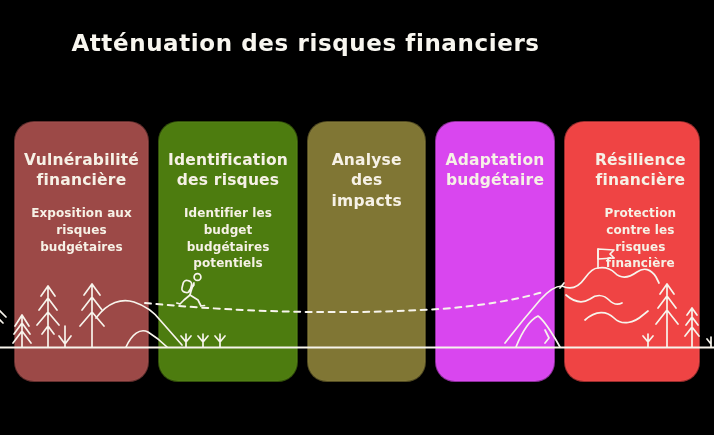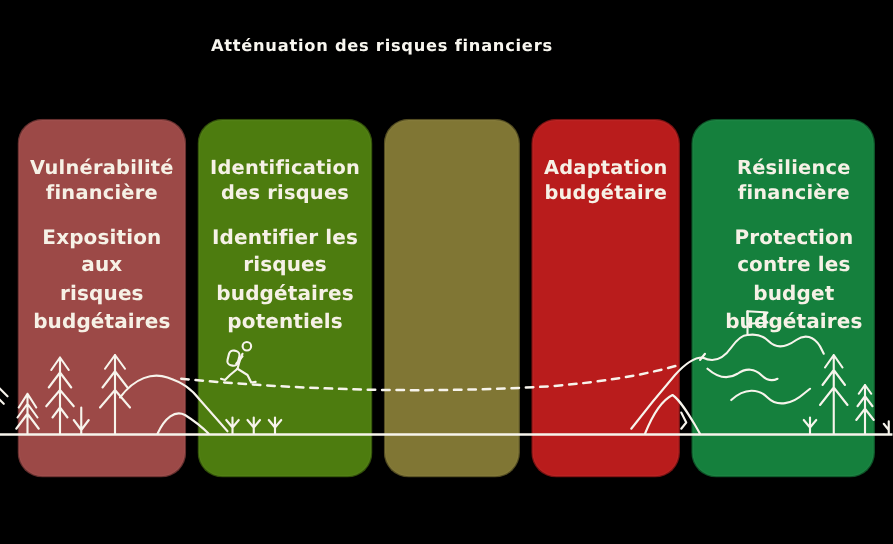--- a/index.html
+++ b/index.html
@@ -3,73 +3,76 @@
 <meta charset="utf-8">
 <style>
   html,body{margin:0;padding:0;}
   body{
     width:714px;height:435px;position:relative;overflow:hidden;
     background:#000;
     font-family:"DejaVu Sans","Liberation Sans",sans-serif;
   }
   .main-title{
     position:absolute;top:30px;left:0;width:611px;
-    text-align:center;color:#f8f6ef;font-size:13px;font-weight:bold;
+    text-align:center;color:#f8f6ef;font-size:23px;font-weight:bold;
     letter-spacing:.6px;
   }
   .cards{
     position:absolute;left:14px;top:95px;width:686px;height:287px;
     display:flex;gap:9px;
   }
   .card{
     flex:1;border-radius:20px;color:#f6f1e6;text-align:center;
     padding:28px 9px 0 9px;box-sizing:border-box;
     border:1px solid rgba(0,0,0,.35);
     box-shadow:0 0 0 1px rgba(255,255,255,.03) inset;
+    margin-top:26px;
   }
   .card-title{
     font-size:15.5px;font-weight:bold;line-height:1.32;white-space:pre-line;
     letter-spacing:.2px;
   }
   .card-desc{
-    margin-top:14px;font-size:16px;font-weight:600;line-height:1.4;
+    margin-top:14px;font-size:12px;font-weight:600;line-height:1.4;
     white-space:pre-line;letter-spacing:.1px;
   }
   svg.landscape{position:absolute;left:0;top:0;pointer-events:none;}
 </style>
 </head>
 <body>
 
 <div class="main-title">Atténuation des risques financiers</div>
 
 <div class="cards">
   <div class="card" style="background-color: rgb(156, 73, 71);">
     <div class="card-title">Vulnérabilité
 financière</div>
     <div class="card-desc">Exposition aux
 risques budgétaires</div>
   </div>
   <div class="card" style="background-color: #4d7c0f;">
     <div class="card-title">Identification
 des risques</div>
-    <div class="card-desc">Identifier les risques
+    <div class="card-desc">Identifier les budget
 budgétaires
 potentiels</div>
   </div>
   <div class="card" style="background-color: rgb(128, 118, 52);">
+    <div class="card-title">Analyse des
+impacts</div>
   </div>
-  <div class="card" style="background-color: #b91c1c;">
+  <div class="card" style="background-color: #d946ef;">
     <div class="card-title">Adaptation
 budgétaire</div>
   </div>
-  <div class="card" style="background-color: #15803d; padding-left: 26px;">
+  <div class="card" style="background-color: #ef4444; padding-left: 26px;">
     <div class="card-title">Résilience
 financière</div>
     <div class="card-desc">Protection contre les
-budget budgétaires</div>
+risques financière</div>
   </div>
 </div>
 
 <svg class="landscape" width="714" height="435" viewBox="0 0 714 435" fill="none" stroke="#f7f4ec" stroke-width="1.7" stroke-linecap="round" stroke-linejoin="round">
 
   <path d="M0,347.5 H714" stroke-width="2"></path>
 
   <g>
     <path d="M-2,309 L6,317 M-2,318 L3,323"></path>
   </g>

